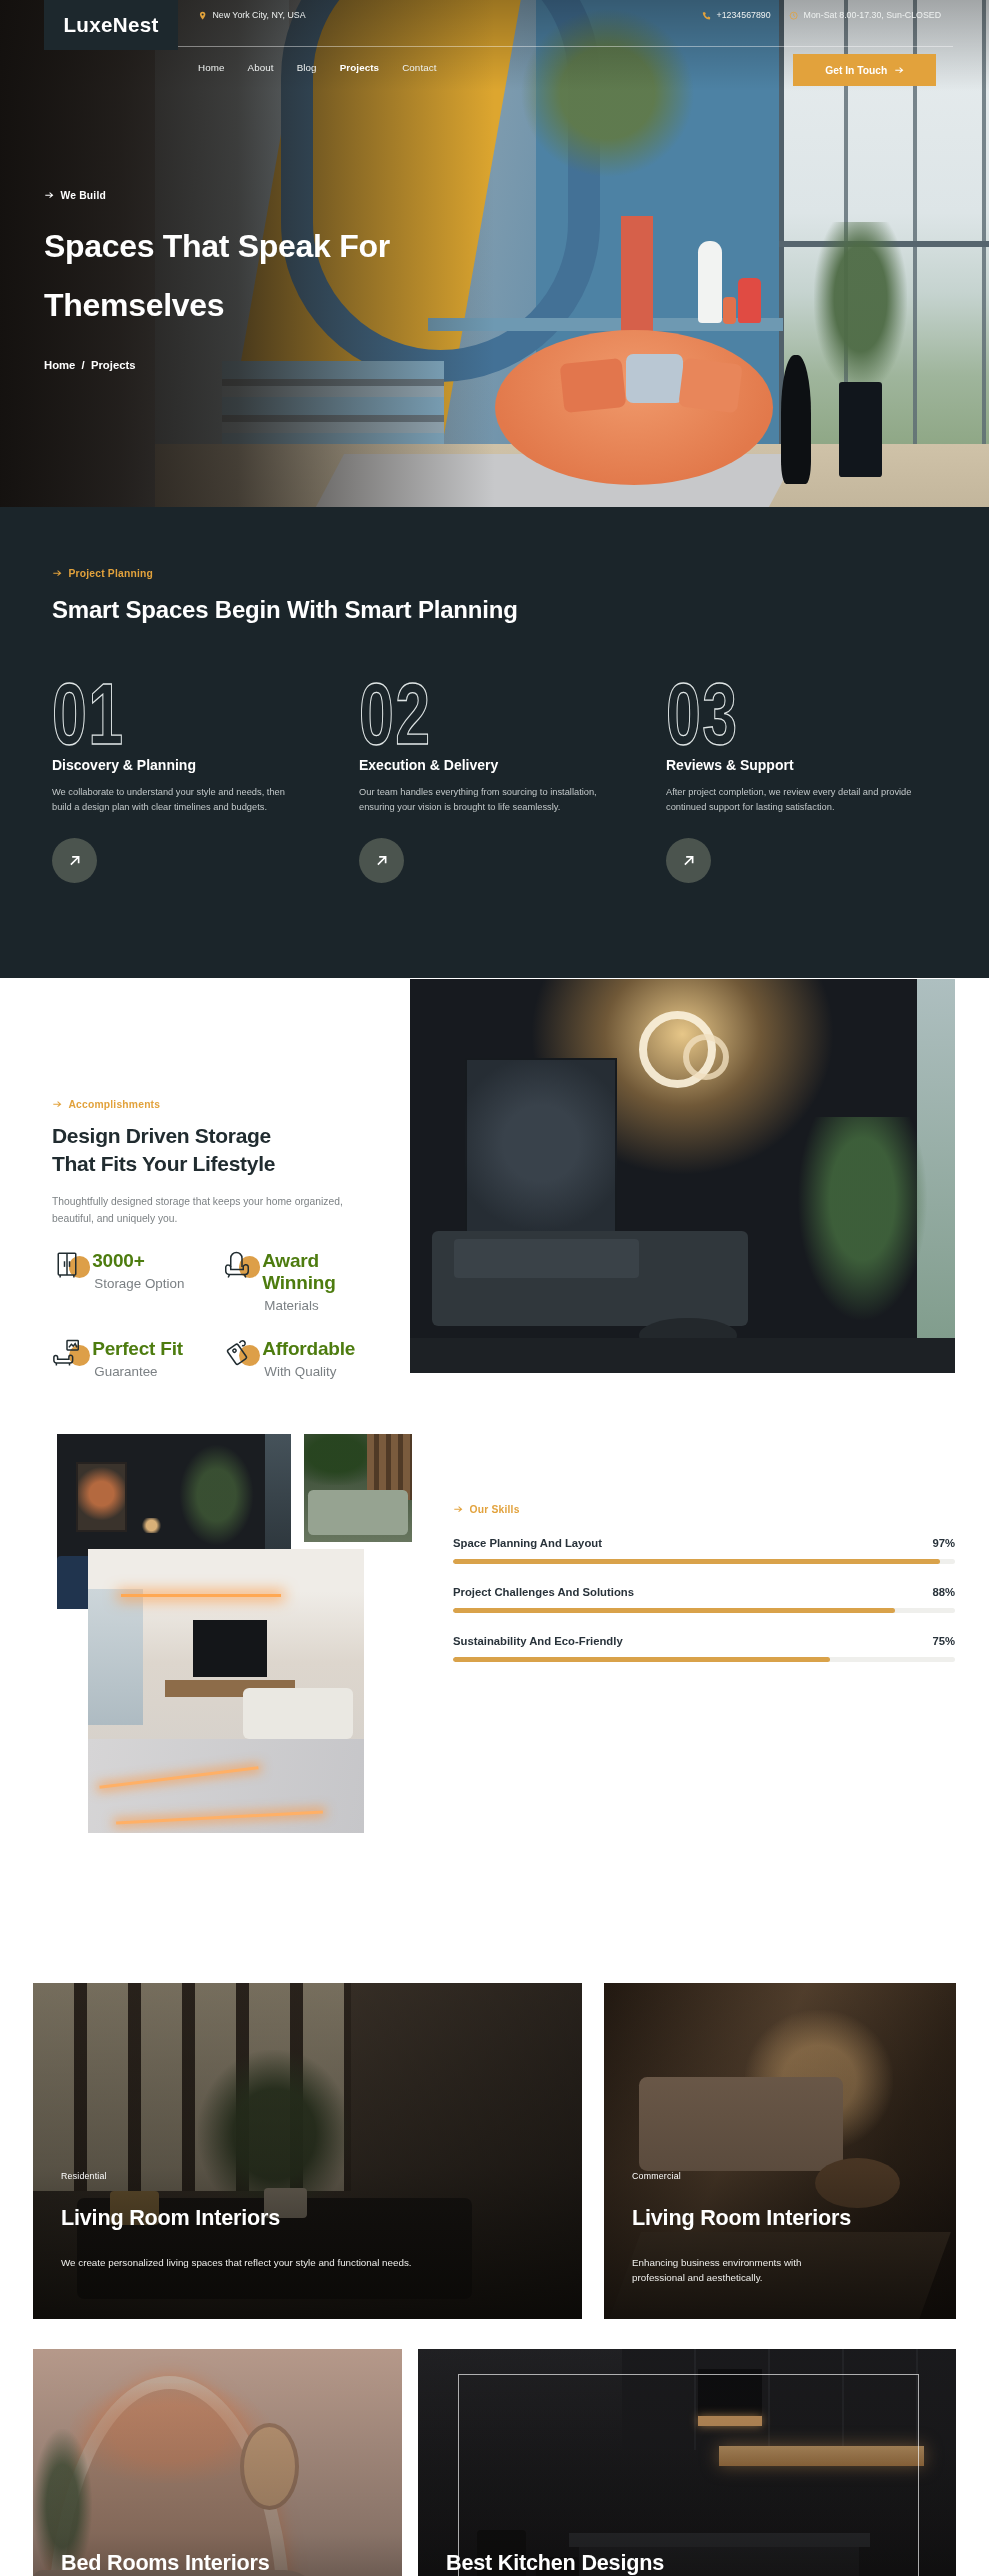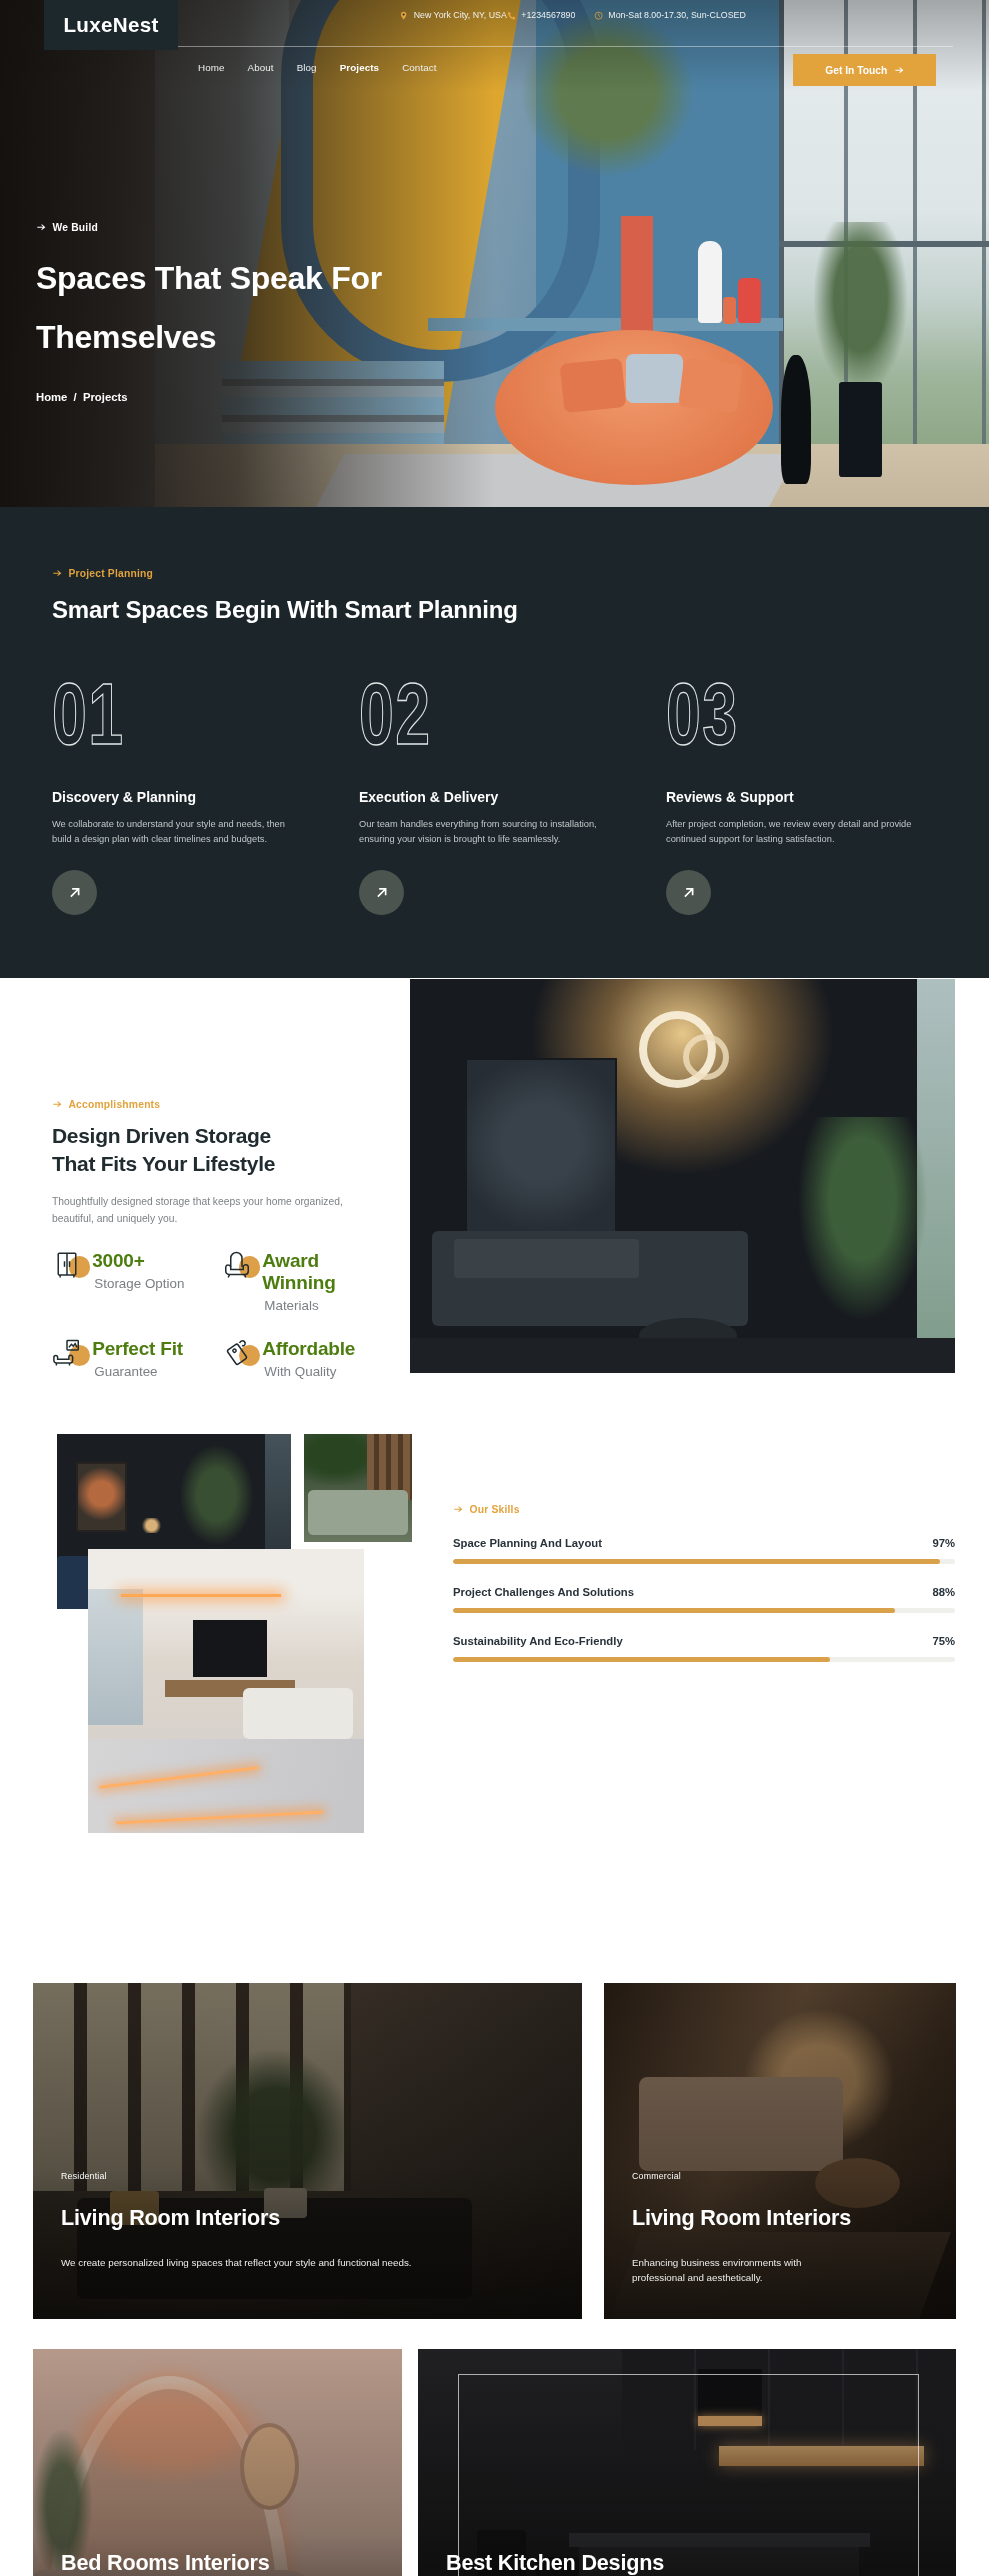--- a/index.html
+++ b/index.html
@@ -39,44 +39,44 @@
   .ha-v1 { left:698px; top:241px; width:24px; height:82px; background:#f2f3f2; border-radius:11.3px 11.3px 4.1px 4.1px; }
   .ha-v2 { left:738px; top:278px; width:23px; height:45px; background:#e04b43; border-radius:5.2px 5.2px 3.1px 3.1px; }
   .ha-v3 { left:723px; top:297px; width:13.4px; height:27px; background:#e2714b; border-radius:4.1px; }
   .ha-bvase { left:781px; top:355px; width:30px; height:129px; background:#0d1013; border-radius:45% 45% 18% 18%; }
   .ha-plant2 { left:814px; top:222px; width:93px; height:170px; background:radial-gradient(ellipse at 50% 45%,rgba(78,107,69,.95) 0 40%,rgba(78,107,69,0) 72%); }
   .ha-pot { left:839px; top:382px; width:43px; height:95px; background:#11161c; border-radius:3.1px; }
   .hero-shade { position:absolute; inset:0; background:linear-gradient(90deg,rgba(18,15,13,.97) 0%,rgba(24,20,17,.9) 12%,rgba(30,26,22,.78) 24%,rgba(34,30,25,.42) 36%,rgba(0,0,0,0) 50%),linear-gradient(180deg,rgba(0,0,0,.3),rgba(0,0,0,0) 18%); }
 
   .logo-box { position:absolute; left:44px; top:0; width:134px; height:50px; background:#1d282d; display:flex; align-items:center; justify-content:center; z-index:6; }
   .logo-box span { color:#fff; font-size:20.6px; font-weight:700; letter-spacing:0.3px; }
-  .topbar { position:absolute; left:198px; right:42px; top:10.3px; display:flex; justify-content:center; align-items:center; color:#eef1f0; font-size:8.8px; z-index:5; }
+  .topbar { position:absolute; left:198px; right:48px; top:10.3px; display:flex; justify-content:space-between; align-items:center; color:#eef1f0; font-size:8.8px; z-index:5; }
   .tb-item { display:flex; align-items:center; gap:5.2px; }
   .tb-item svg { color:#E2A23C; }
   .tb-right { display:flex; gap:18.5px; }
   .tb-divider { position:absolute; left:178px; right:36px; top:46px; height:0.5px; background:rgba(255,255,255,.42); z-index:5; }
   .nav { position:absolute; left:198px; top:62px; display:flex; gap:23px; z-index:5; }
   .nav a { color:#eef1f0; font-size:9.8px; font-weight:500; letter-spacing:0.1px; }
   .nav a.active { font-weight:700; color:#fff; }
   .cta { position:absolute; right:53px; top:54px; width:143px; height:32px; background:#E2A23C; color:#fff; display:flex; align-items:center; justify-content:center; gap:6.2px; font-size:10.3px; font-weight:700; z-index:5; }
-  .hero-copy { position:absolute; left:36px; top:190px; z-index:5;margin-top:32px; }
+  .hero-copy { position:absolute; left:44px; top:190px; z-index:5; }
   .hero-copy .sec-label { color:#fff; }
   .hero-copy h1 { margin-top:15.5px; color:#fff; font-size:32px; line-height:1.85; font-weight:700; letter-spacing:-0.3px; }
   .hero-copy h1 span { display:block; }
   .breadcrumb { margin-top:24px; display:flex; gap:6.2px; color:#fff; font-size:11.3px; font-weight:700; }
   .breadcrumb a { color:#fff; }
 
   
   .planning { top:507px; height:471px; background:#1B252A; }
   .pl-inner { position:absolute; left:52px; right:52px; top:61px; }
   .pl-inner h2 { margin-top:16.5px; color:#fff; font-size:24px; font-weight:700; letter-spacing:-0.2px; }
   .steps { display:flex; gap:52px; margin-top:46px; }
   .step { width:255px; }
   .step-num { font-size:87px; line-height:1; font-weight:700; color:transparent; -webkit-text-stroke:1.3px #dfe5e5; letter-spacing:2.1px; transform:scaleX(.72); transform-origin:left; }
-  .step h3 { margin-top:32px; color:#fff; font-size:14px; font-weight:700; }
+  .step h3 { color:#fff; font-size:14px; font-weight:700; }
   .step p { margin-top:12.4px; color:#c2c8c9; font-size:9.3px; line-height:1.62; max-width:247px; }
   .step-btn { margin-top:23px; width:45px; height:45px; border-radius:50%; border:none; background:#4b544e; color:#fff; display:flex; align-items:center; justify-content:center; cursor:pointer; }
 
   
   .accomplish { top:979px; height:453px; background:#fff; }
   .acc-photo { left:410px; top:0; width:545px; height:394px; background:#171a1f; }
   .ap-glow { left:22%; top:-8%; width:56%; height:58%; background:radial-gradient(ellipse at 50% 38%,rgba(242,208,142,.95) 0%,rgba(200,150,80,.5) 36%,rgba(60,45,30,0) 70%); }
   .ap-ring1 { left:42%; top:8%; width:77px; height:77px; border:8.2px solid rgba(250,240,218,.92); border-radius:50%; }
   .ap-ring2 { left:50%; top:14%; width:46px; height:46px; border:6.2px solid rgba(240,222,190,.8); border-radius:50%; }
   .ap-frame { left:10%; top:20%; width:28%; height:48%; background:radial-gradient(circle at 50% 45%,#39424b 0 30%,#262d34 70%); border:2.6px solid rgba(12,14,16,.6); }

